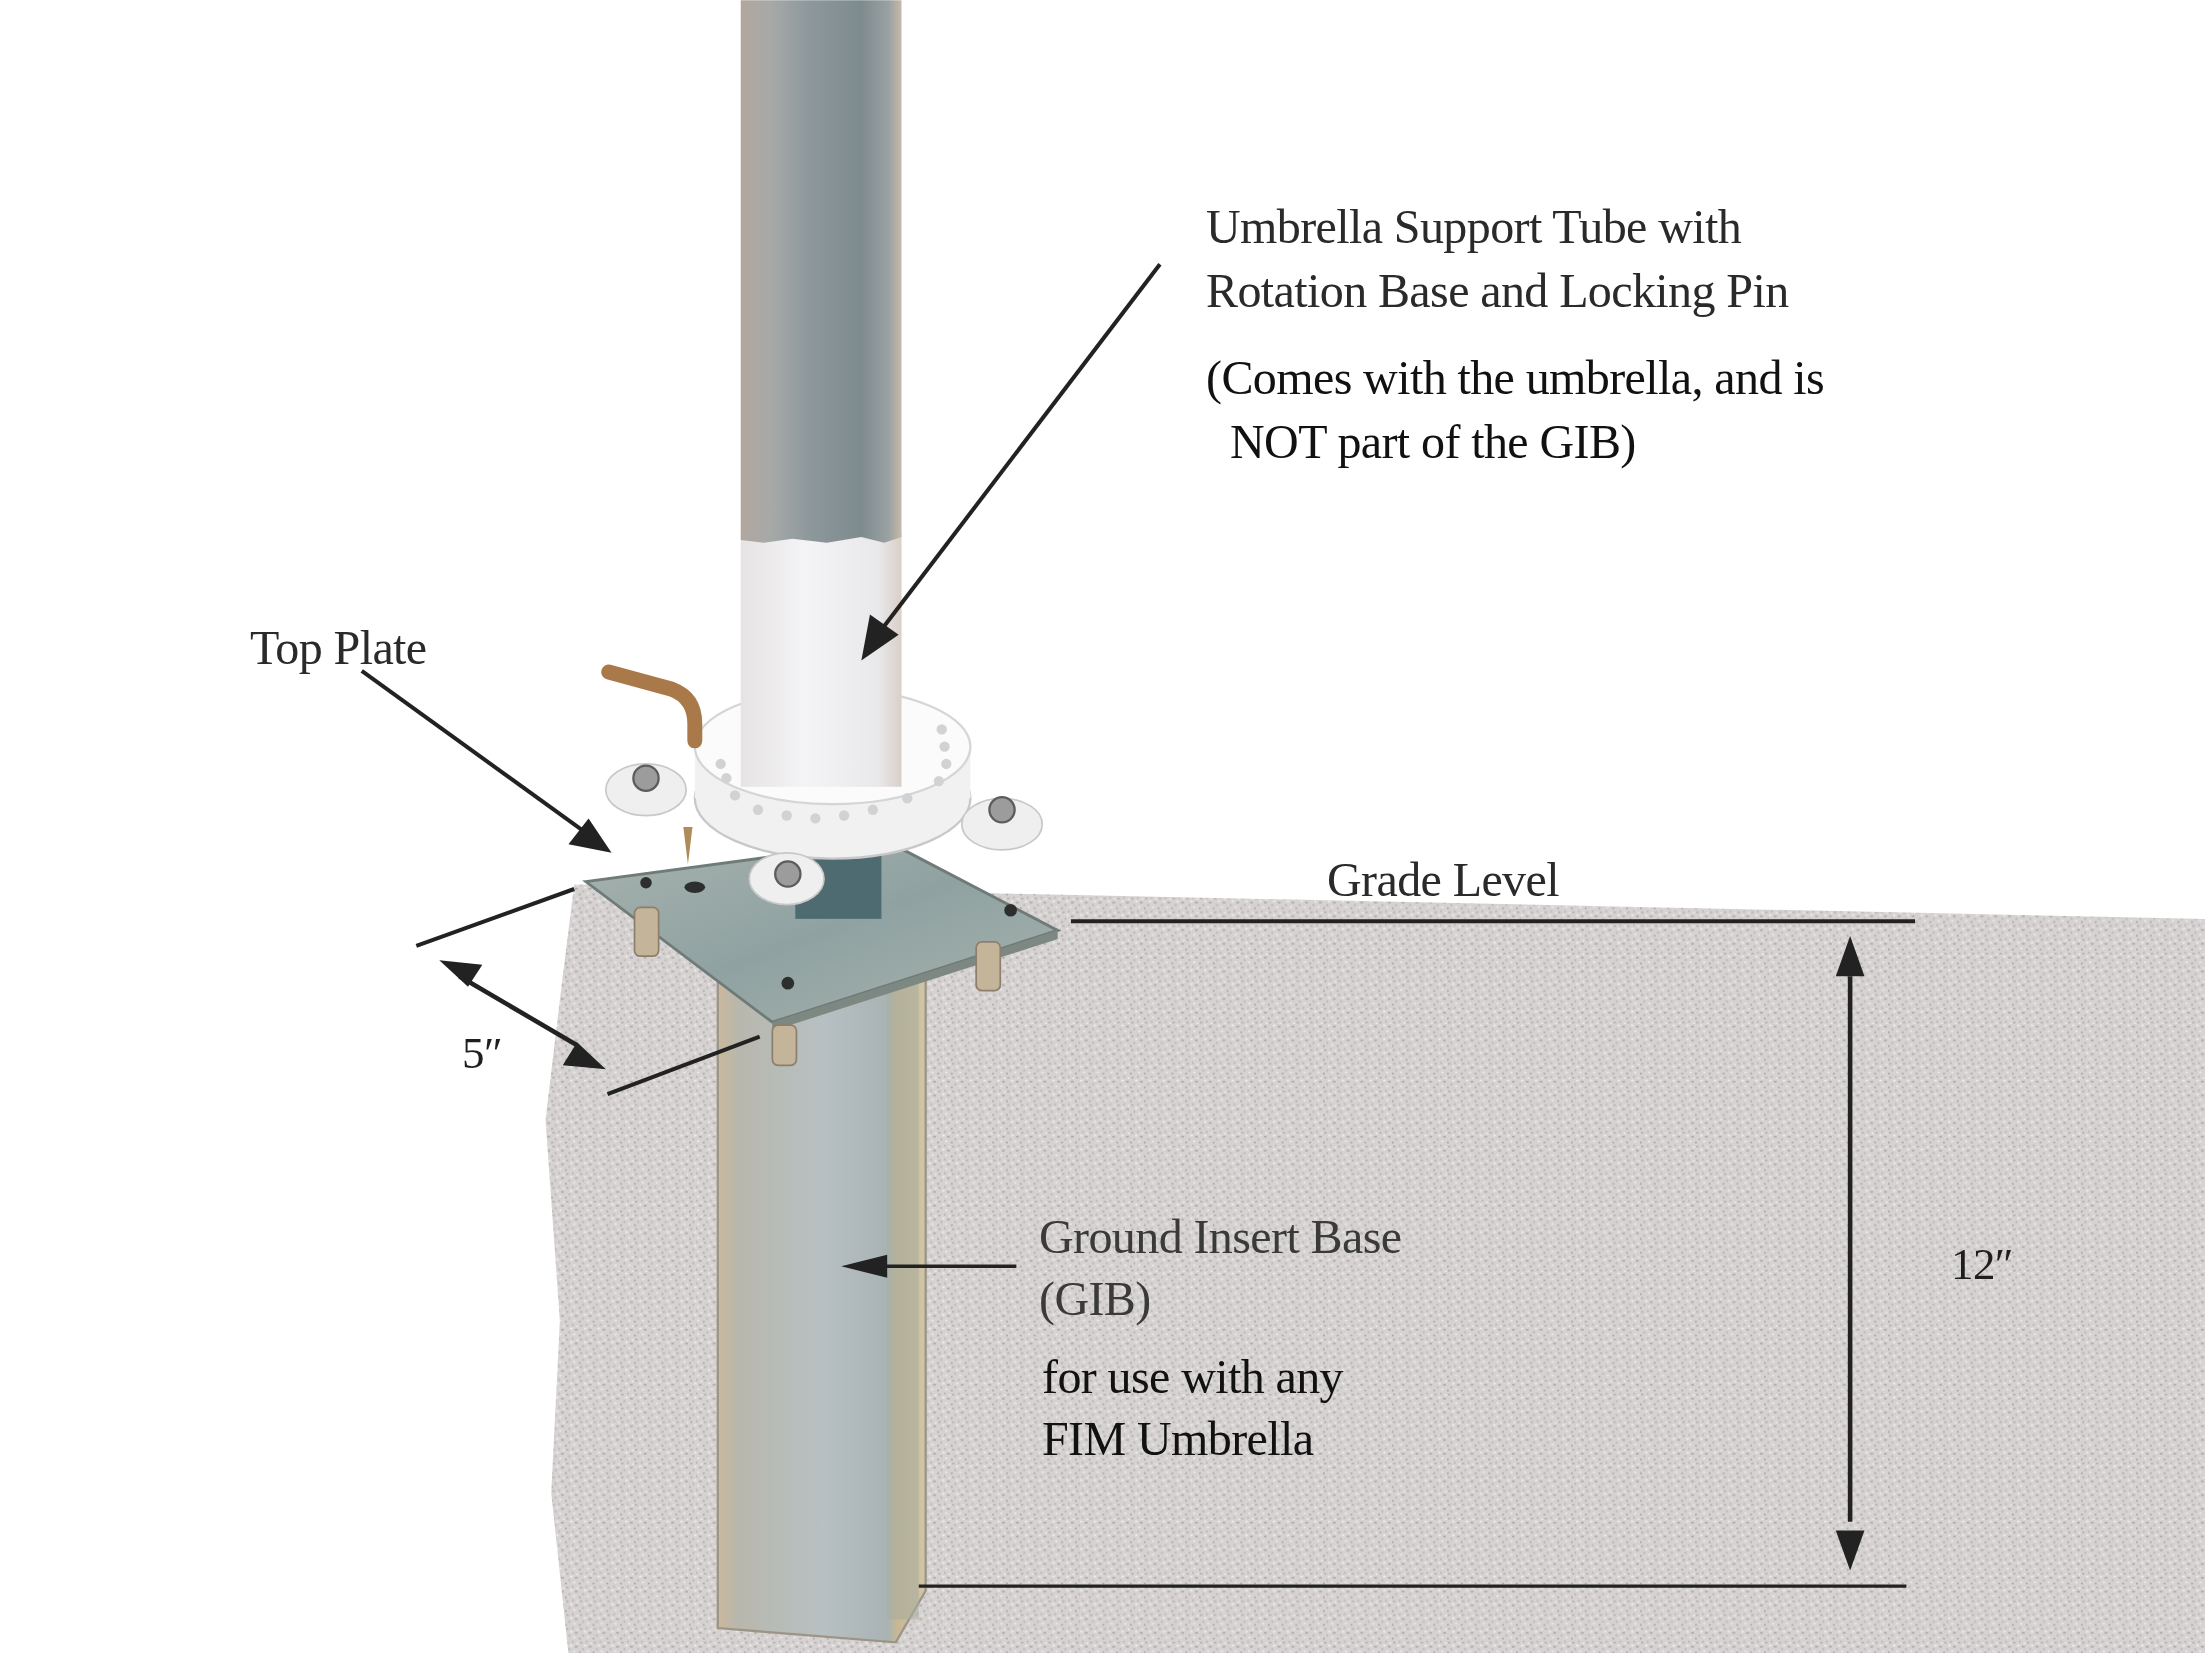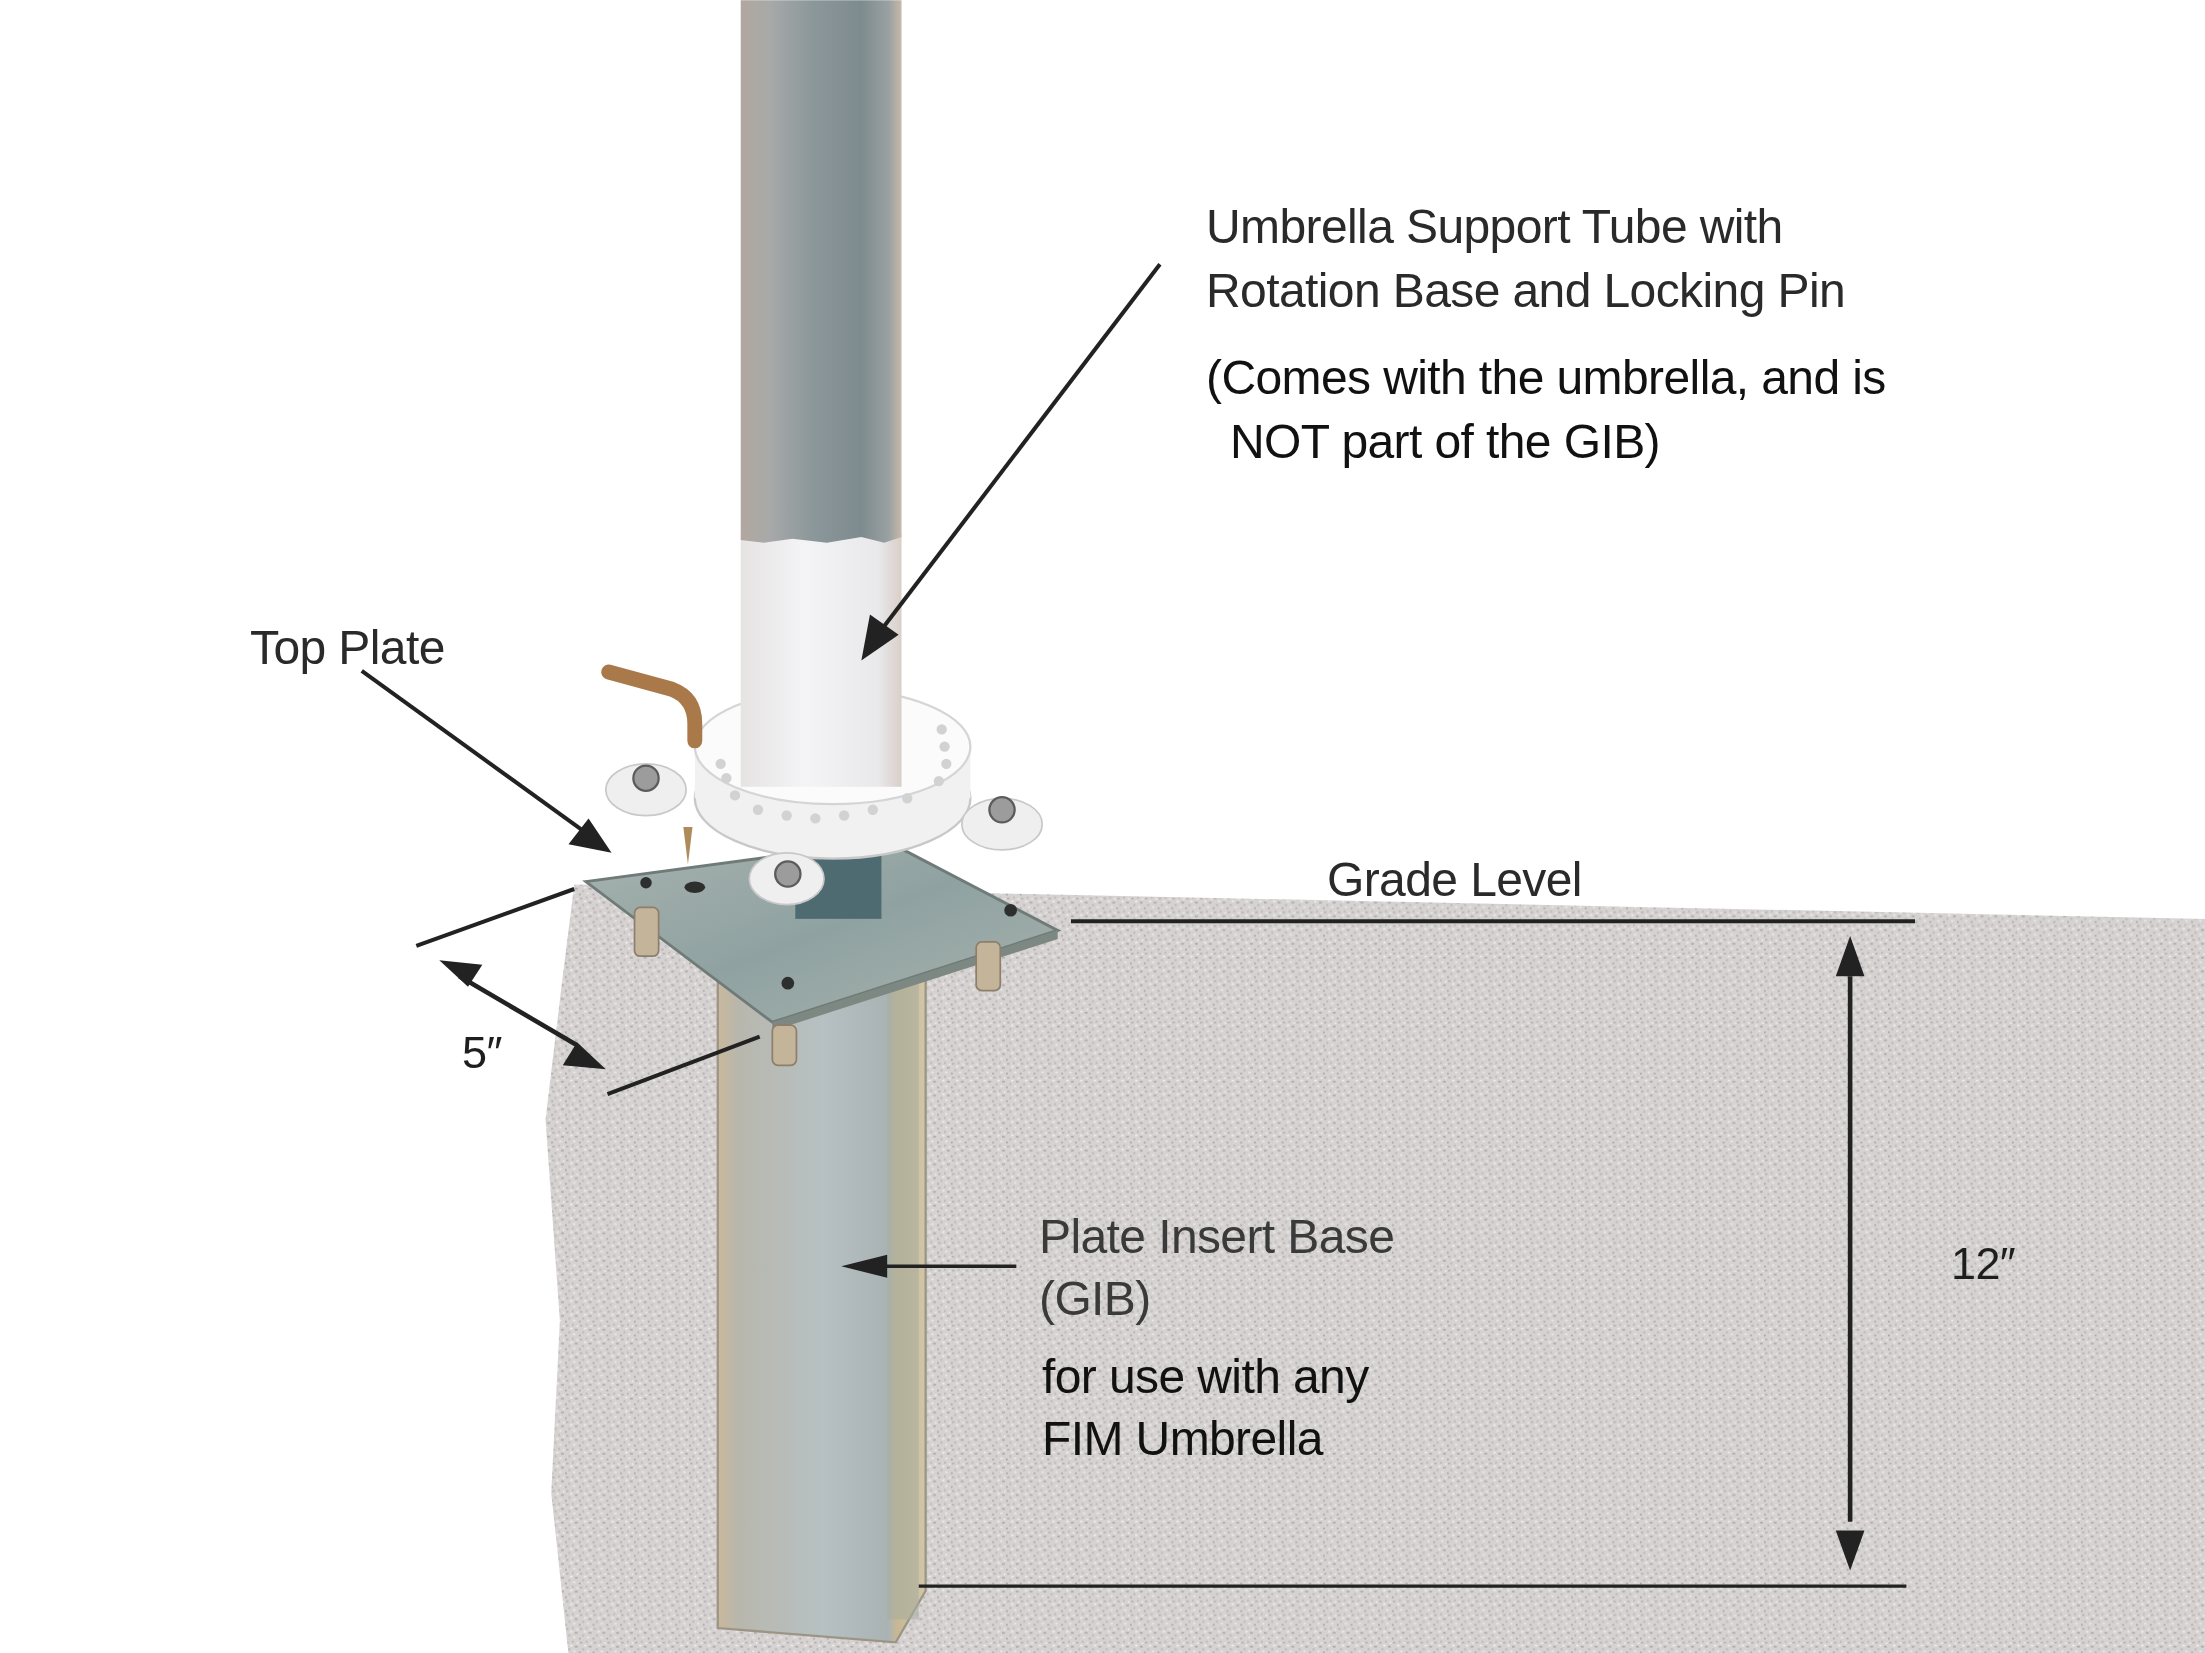--- a/index.html
+++ b/index.html
@@ -1,19 +1,19 @@
 <!DOCTYPE html>
 <html style="font-size:9.2px"><head>
 <meta charset="utf-8">
 <style>
   html, body { margin: 0; padding: 0; background: #ffffff; }
   body { width: 2205px; height: 1654px; position: relative; overflow: hidden;
          font-family: "DejaVu Sans", sans-serif; }
   .stage { position: absolute; left: 0; top: 0; width: 2205px; height: 1654px; }
-  .label { position: absolute; color: #2a2a2a; font-family: Liberation Sans, sans-serif;
+  .label { position: absolute; color: #2a2a2a; font-family: Liberation Serif, serif;
            line-height: 1.12; letter-spacing: -0.6px; white-space: nowrap; }
   .lg { font-size: 48px; }
   .dim { font-size: 45px; color: #1e1e1e; }
   .dark { color: #111; }
   .gray { color: #3a3a3a; }
   svg { position: absolute; left: 0; top: 0; }
 </style>
 </head>
 <body>
 
@@ -151,21 +151,21 @@
   <div class="label lg dark" style="left:1206px; top:351px;">
     <div>(Comes with the umbrella, and is</div>
     <div style="margin-top:10.3px;margin-left:24px;">NOT part of the GIB)</div>
   </div>
 
   <div class="label lg" style="left:250px; top:621px;">Top Plate</div>
 
   <div class="label lg" style="left:1327px; top:853px;">Grade Level</div>
 
   <div class="label lg gray" style="left:1039px; top:1210px;">
-    <div>Plate Insert Base</div>
+    <div>Ground Insert Base</div>
     <div style="margin-top:8px;">(GIB)</div>
   </div>
 
   <div class="label lg dark" style="left:1042px; top:1350px;">
     <div>for use with any</div>
     <div style="margin-top:8px;">FIM Umbrella</div>
   </div>
 
   <div class="label dim" style="left:462px; top:1028px;">5″</div>
 

